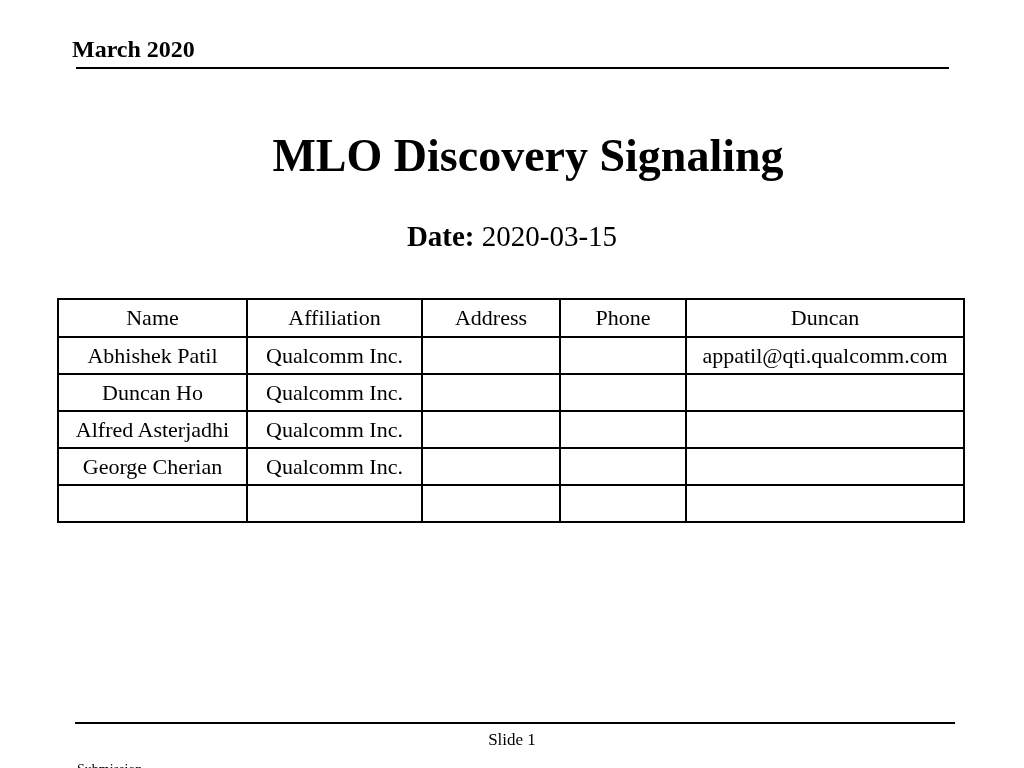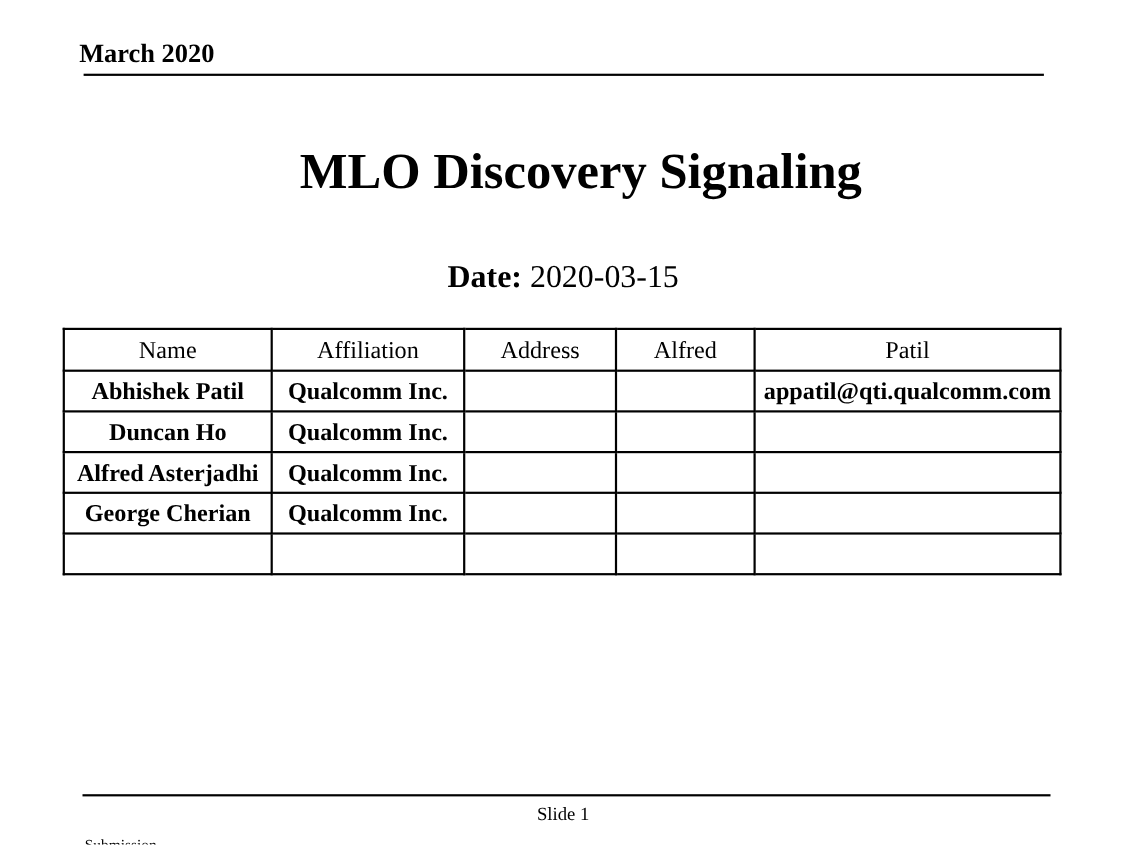--- a/index.html
+++ b/index.html
@@ -36,41 +36,40 @@
     margin: 16px;
     text-align: center;
     font-size: 46px; font-weight: bold;
     line-height: 1.15;
   }
   .date-line {
     position: absolute;
     left: 0; top: 220px; width: 100%;
     text-align: center;
     font-size: 29px;
-    margin-top: 16px;
   }
   .date-line .lbl { font-weight: bold; }
   table.authors {
     position: absolute;
     left: 57px; top: 298px;
     width: 906px;
     border-collapse: collapse;
     table-layout: fixed;
     font-size: 22px;
   }
   table.authors th, table.authors td {
     border: 2px solid #000000;
     text-align: center;
     vertical-align: middle;
     padding: 0 4px;
     overflow: hidden;
     white-space: nowrap;
   }
   table.authors th { height: 36px; font-weight: normal; }
-  table.authors td { height: 35px; font-weight: bold; }
+  table.authors td { height: 35px; font-weight: normal; }
   .ftr-rule {
     position: absolute;
     left: 75px; top: 722px;
     width: 880px; height: 2px;
     background: #000000;
   }
   .ftr-left {
     position: absolute;
     left: 77px; top: 762px;
     font-size: 14px;
@@ -111,22 +110,22 @@
       <col style="width:175px">
       <col style="width:138px">
       <col style="width:126px">
       <col style="width:278px">
     </colgroup>
     <thead>
       <tr id="authors-head-row">
           <th>Name</th>
           <th>Affiliation</th>
           <th>Address</th>
-          <th>Alfred</th>
-          <th>Patil</th>
+          <th>Phone</th>
+          <th>Duncan</th>
         </tr>
     </thead>
     <tbody id="authors-body">
         <tr>
           <td>Abhishek Patil</td>
           <td>Qualcomm Inc.</td>
           <td></td>
           <td></td>
           <td>appatil@qti.qualcomm.com</td>
         </tr>

